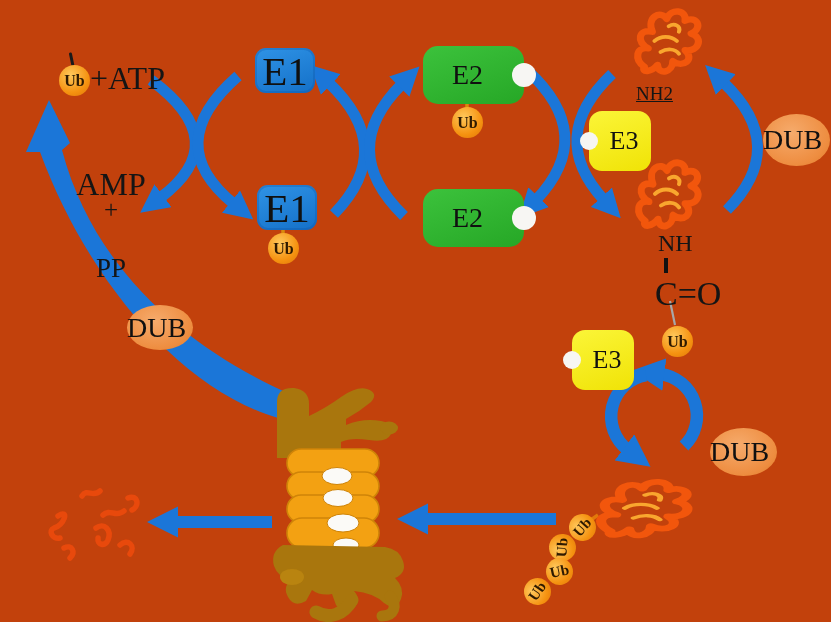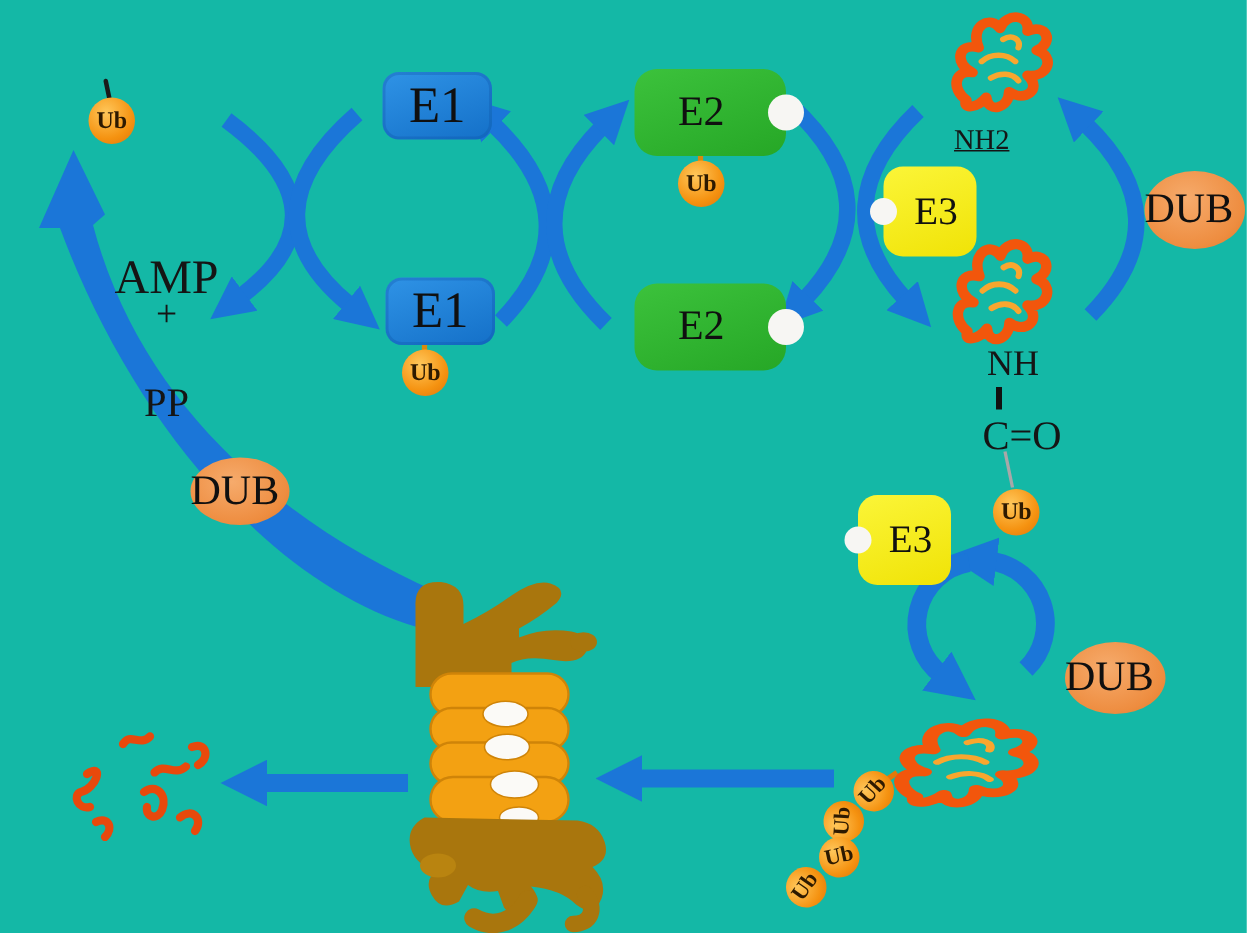--- a/index.html
+++ b/index.html
@@ -1,27 +1,27 @@
 <!DOCTYPE html>
 <html><head>
 <meta charset="utf-8">
 <style>
   html,body{margin:0;padding:0;}
   #stage{
     position:relative; width:831px; height:622px;
-    background:#14b8a6; overflow:hidden;
+    background:#c2410c; overflow:hidden;
     font-family:"Liberation Serif", serif;
   }
   #stage svg{position:absolute; left:0; top:0;}
   .lbl{position:absolute; color:#151515; line-height:1; white-space:nowrap;}
   .box{
     position:absolute; display:flex; align-items:center; justify-content:center;
     color:#101010; font-family:"Liberation Serif", serif;
   }
-  .e1{width:73px;height:45px;border-radius:11px;font-size:34px;
+  .e1{width:60px;height:45px;border-radius:11px;font-size:41px;
       background:linear-gradient(160deg,#2f93e6,#1470c8);
       box-shadow:inset 0 0 0 2px rgba(12,84,164,.30);}
   .e2{width:89px;height:58px;border-radius:15px;font-size:28px;padding-right:12px;
       background:linear-gradient(160deg,#3cc23c,#26a726);}
   .e2::after{content:"";position:absolute;right:-12px;top:50%;transform:translateY(-50%);
       width:24px;height:24px;border-radius:50%;background:#f7f6f3;}
   .e3{width:54px;height:60px;border-radius:13px;font-size:26px;padding-left:8px;
       background:linear-gradient(160deg,#fbf538,#f0e306);}
   .e3::before{content:"";position:absolute;left:-9px;top:50%;transform:translateY(-50%);
       width:18px;height:18px;border-radius:50%;background:#f7f6f3;}
@@ -120,20 +120,21 @@
       <path d="M 128 498 C 138 494, 140 506, 132 510"></path>
       <path d="M 96 528 C 104 522, 112 530, 108 540 C 105 547, 97 545, 98 538"></path>
       <path d="M 120 545 C 128 538, 136 546, 130 554"></path>
       <path d="M 64 548 C 72 544, 76 552, 70 558"></path>
     </g>
   </svg>
 
   <div class="ub ub-std" style="left:59px; top:65px;">
     <span>Ub</span>
   </div>
+  <div class="lbl" style="left:90px; top:62px; font-size:32px;">+ATP</div>
   <div class="lbl" style="left:76px; top:168px; width:70px; text-align:center; font-size:32px;">AMP</div>
   <div class="lbl" style="left:76px; top:197px; width:70px; text-align:center; font-size:25px;">+</div>
   <div class="lbl" style="left:76px; top:226px; width:70px; text-align:center; font-size:27px;margin-top:29px;">PP</div>
 
   <div class="box e1" style="left:255px; top:48px;">
     <span>E1</span>
   </div>
   <div class="box e1" style="left:257px; top:185px;">
     <span>E1</span>
   </div>
@@ -154,21 +155,21 @@
   <div class="box e3" style="left:589px; top:111px;">
     <span>E3</span>
   </div>
   <div class="box e3" style="left:572px; top:330px;">
     <span>E3</span>
   </div>
 
   <div class="lbl" style="left:636px; top:84px; font-size:19px;text-decoration:underline;">NH2</div>
   <div class="lbl" style="left:658px; top:231px; font-size:24px;">NH</div>
   <div class="bond" style="left:664px; top:258px; width:4px; height:15px;"></div>
-  <div class="lbl" style="left:655px; top:277px; font-size:27px;">C=O</div>
+  <div class="lbl" style="left:655px; top:277px; font-size:34px;">C=O</div>
   <div class="ub ub-std" style="left:662px; top:326px;">
     <span>Ub</span>
   </div>
 
   <div class="dub" style="left:763px; top:114px; width:67px; height:52px;">
     <span>DUB</span>
   </div>
   <div class="dub" style="left:710px; top:428px; width:67px; height:48px;">
     <span>DUB</span>
   </div>

